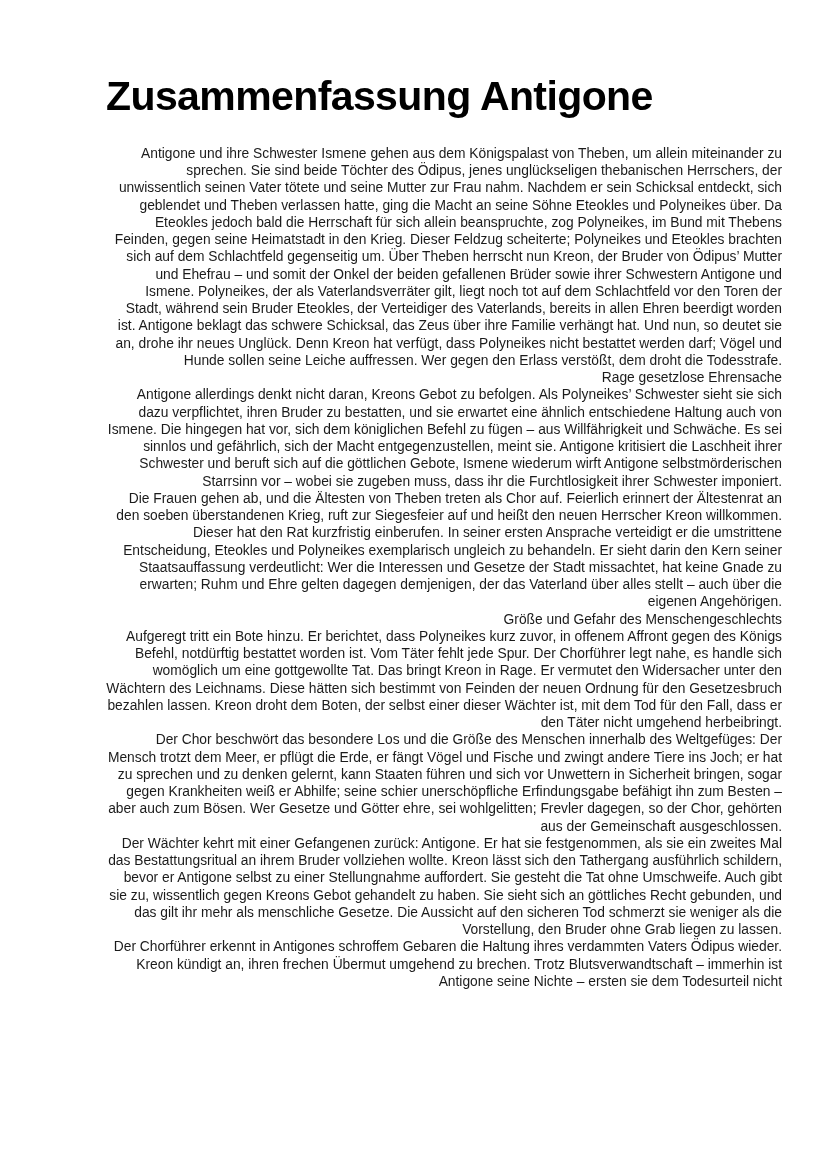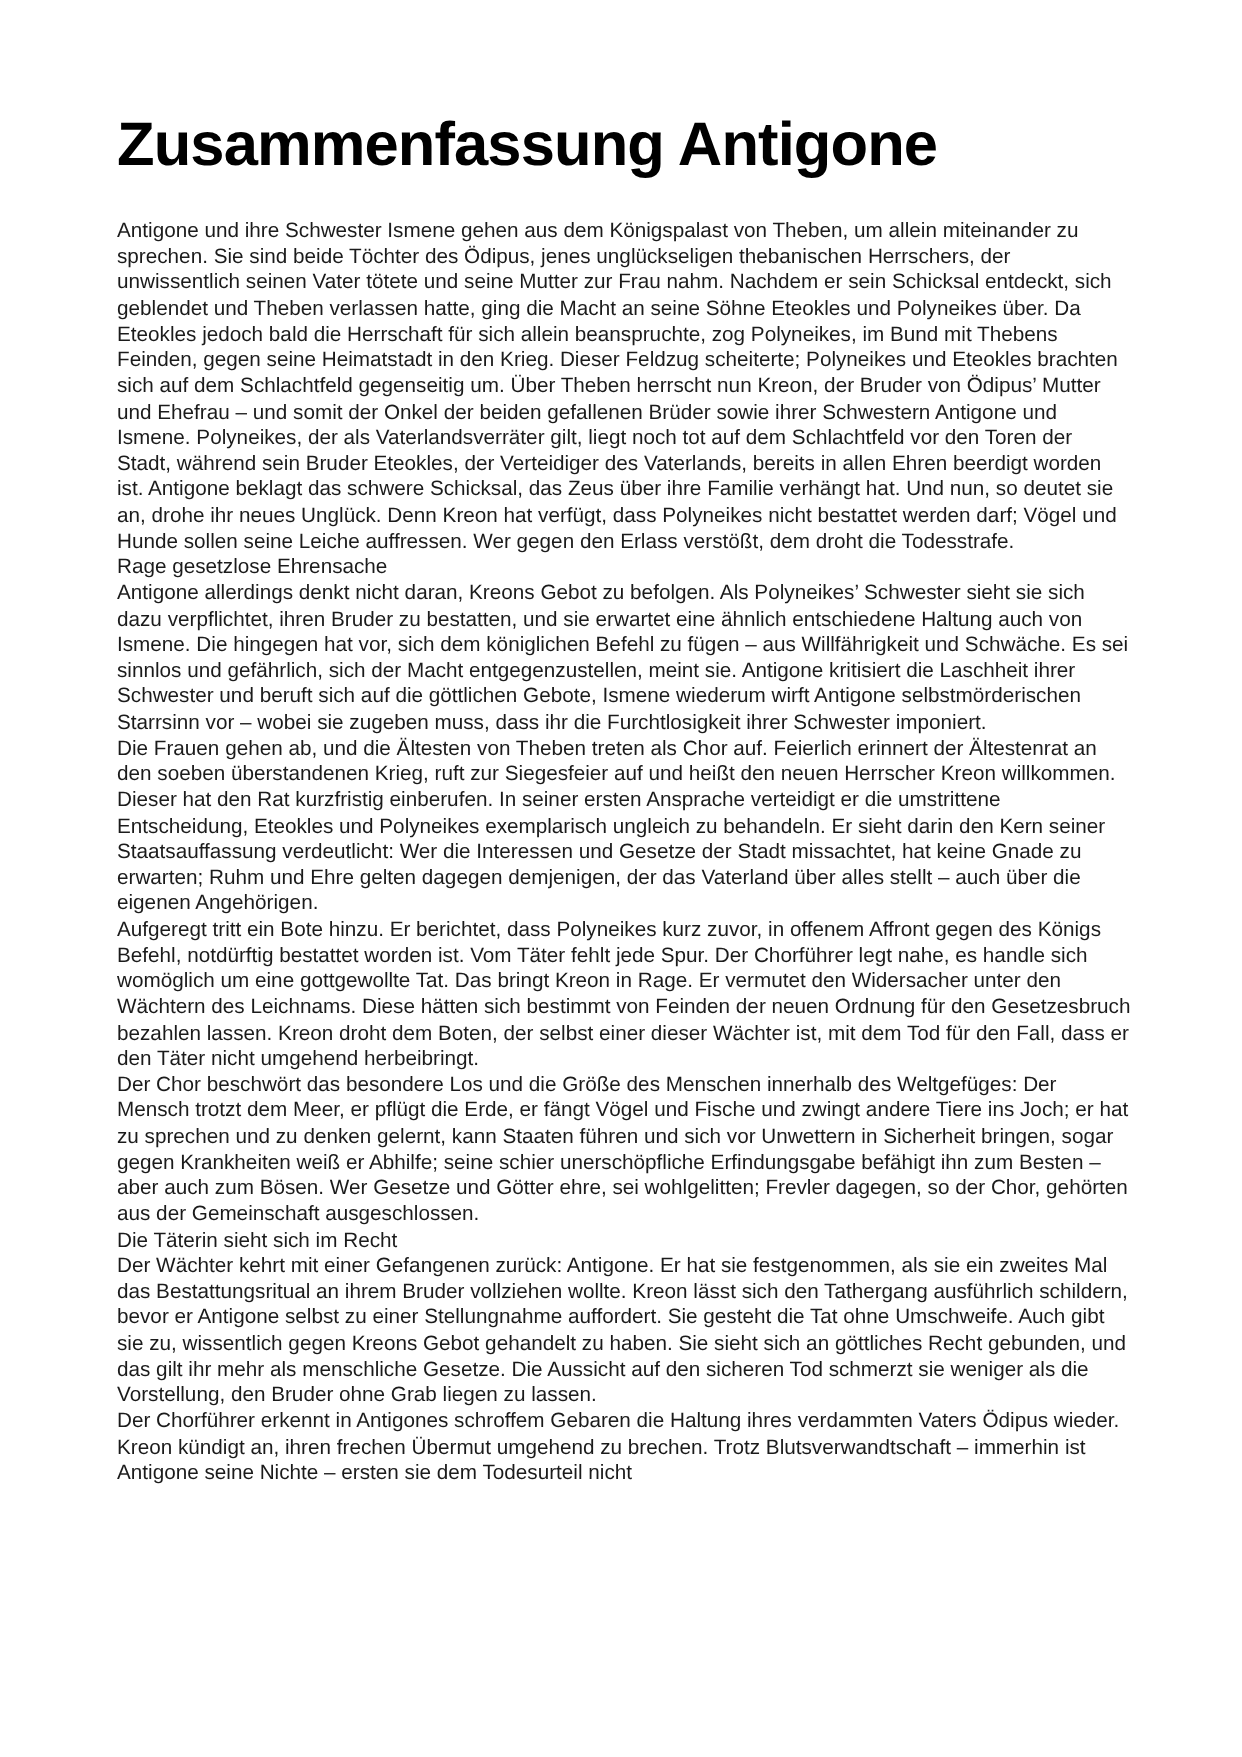--- a/index.html
+++ b/index.html
@@ -7,55 +7,55 @@
     html, body {
       margin: 0;
       padding: 0;
       background: #ffffff;
     }
     .page {
       position: relative;
       width: 828px;
       height: 1109px;
       background: #ffffff;
-      padding: 74px 74px 0 78px;
+      padding: 74px 74px 0 106px;
       overflow: hidden;
       font-family: "Liberation Sans", "DejaVu Sans", sans-serif;
     }
     .title {
       margin: 0 0 25px 0;
       font-size: 41px;
       line-height: 1.12;
       font-weight: 700;
       letter-spacing: -0.6px;
       color: #000000;
     }
     .body {
       width: 676px;
     }
     .body p {
       margin: 0;
       padding: 0;
       font-size: 13.8px;
       line-height: 17.25px;
       color: #1b1b1b;
-      text-align: left;
+      text-align: right;
       word-spacing: normal;
     }
   </style>
 </head>
 <body>
 
 <div class="page">
   <h1 class="title">Zusammenfassung Antigone</h1>
 
   <div class="body">
     <p>Antigone und ihre Schwester Ismene gehen aus dem Königspalast von Theben, um allein miteinander zu sprechen. Sie sind beide Töchter des Ödipus, jenes unglückseligen thebanischen Herrschers, der unwissentlich seinen Vater tötete und seine Mutter zur Frau nahm. Nachdem er sein Schicksal entdeckt, sich geblendet und Theben verlassen hatte, ging die Macht an seine Söhne Eteokles und Polyneikes über. Da Eteokles jedoch bald die Herrschaft für sich allein beanspruchte, zog Polyneikes, im Bund mit Thebens Feinden, gegen seine Heimatstadt in den Krieg. Dieser Feldzug scheiterte; Polyneikes und Eteokles brachten sich auf dem Schlachtfeld gegenseitig um. Über Theben herrscht nun Kreon, der Bruder von Ödipus’ Mutter und Ehefrau – und somit der Onkel der beiden gefallenen Brüder sowie ihrer Schwestern Antigone und Ismene. Polyneikes, der als Vaterlandsverräter gilt, liegt noch tot auf dem Schlachtfeld vor den Toren der Stadt, während sein Bruder Eteokles, der Verteidiger des Vaterlands, bereits in allen Ehren beerdigt worden ist. Antigone beklagt das schwere Schicksal, das Zeus über ihre Familie verhängt hat. Und nun, so deutet sie an, drohe ihr neues Unglück. Denn Kreon hat verfügt, dass Polyneikes nicht bestattet werden darf; Vögel und Hunde sollen seine Leiche auffressen. Wer gegen den Erlass verstößt, dem droht die Todesstrafe.</p>
     <p>Rage gesetzlose Ehrensache</p>
     <p>Antigone allerdings denkt nicht daran, Kreons Gebot zu befolgen. Als Polyneikes’ Schwester sieht sie sich dazu verpflichtet, ihren Bruder zu bestatten, und sie erwartet eine ähnlich entschiedene Haltung auch von Ismene. Die hingegen hat vor, sich dem königlichen Befehl zu fügen – aus Willfährigkeit und Schwäche. Es sei sinnlos und gefährlich, sich der Macht entgegenzustellen, meint sie. Antigone kritisiert die Laschheit ihrer Schwester und beruft sich auf die göttlichen Gebote, Ismene wiederum wirft Antigone selbstmörderischen Starrsinn vor – wobei sie zugeben muss, dass ihr die Furchtlosigkeit ihrer Schwester imponiert.</p>
     <p>Die Frauen gehen ab, und die Ältesten von Theben treten als Chor auf. Feierlich erinnert der Ältestenrat an den soeben überstandenen Krieg, ruft zur Siegesfeier auf und heißt den neuen Herrscher Kreon willkommen. Dieser hat den Rat kurzfristig einberufen. In seiner ersten Ansprache verteidigt er die umstrittene Entscheidung, Eteokles und Polyneikes exemplarisch ungleich zu behandeln. Er sieht darin den Kern seiner Staatsauffassung verdeutlicht: Wer die Interessen und Gesetze der Stadt missachtet, hat keine Gnade zu erwarten; Ruhm und Ehre gelten dagegen demjenigen, der das Vaterland über alles stellt – auch über die eigenen Angehörigen.</p>
+    <p>Größe und Gefahr des Menschengeschlechts</p>
     <p>Aufgeregt tritt ein Bote hinzu. Er berichtet, dass Polyneikes kurz zuvor, in offenem Affront gegen des Königs Befehl, notdürftig bestattet worden ist. Vom Täter fehlt jede Spur. Der Chorführer legt nahe, es handle sich womöglich um eine gottgewollte Tat. Das bringt Kreon in Rage. Er vermutet den Widersacher unter den Wächtern des Leichnams. Diese hätten sich bestimmt von Feinden der neuen Ordnung für den Gesetzesbruch bezahlen lassen. Kreon droht dem Boten, der selbst einer dieser Wächter ist, mit dem Tod für den Fall, dass er den Täter nicht umgehend herbeibringt.</p>
     <p>Der Chor beschwört das besondere Los und die Größe des Menschen innerhalb des Weltgefüges: Der Mensch trotzt dem Meer, er pflügt die Erde, er fängt Vögel und Fische und zwingt andere Tiere ins Joch; er hat zu sprechen und zu denken gelernt, kann Staaten führen und sich vor Unwettern in Sicherheit bringen, sogar gegen Krankheiten weiß er Abhilfe; seine schier unerschöpfliche Erfindungsgabe befähigt ihn zum Besten – aber auch zum Bösen. Wer Gesetze und Götter ehre, sei wohlgelitten; Frevler dagegen, so der Chor, gehörten aus der Gemeinschaft ausgeschlossen.</p>
-    <p>Die Täterin sieht sich im Recht</p>
     <p>Der Wächter kehrt mit einer Gefangenen zurück: Antigone. Er hat sie festgenommen, als sie ein zweites Mal das Bestattungsritual an ihrem Bruder vollziehen wollte. Kreon lässt sich den Tathergang ausführlich schildern, bevor er Antigone selbst zu einer Stellungnahme auffordert. Sie gesteht die Tat ohne Umschweife. Auch gibt sie zu, wissentlich gegen Kreons Gebot gehandelt zu haben. Sie sieht sich an göttliches Recht gebunden, und das gilt ihr mehr als menschliche Gesetze. Die Aussicht auf den sicheren Tod schmerzt sie weniger als die Vorstellung, den Bruder ohne Grab liegen zu lassen.</p>
     <p>Der Chorführer erkennt in Antigones schroffem Gebaren die Haltung ihres verdammten Vaters Ödipus wieder. Kreon kündigt an, ihren frechen Übermut umgehend zu brechen. Trotz Blutsverwandtschaft – immerhin ist Antigone seine Nichte – ersten sie dem Todesurteil nicht</p>
   </div>
 </div>
 
 </body></html>

